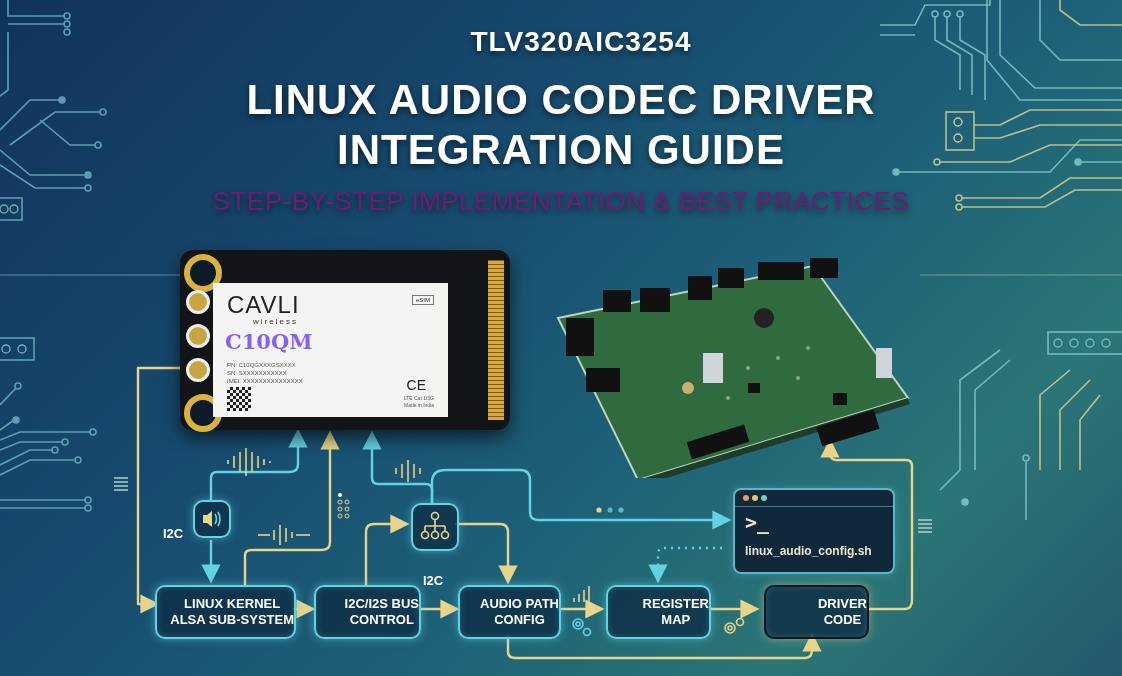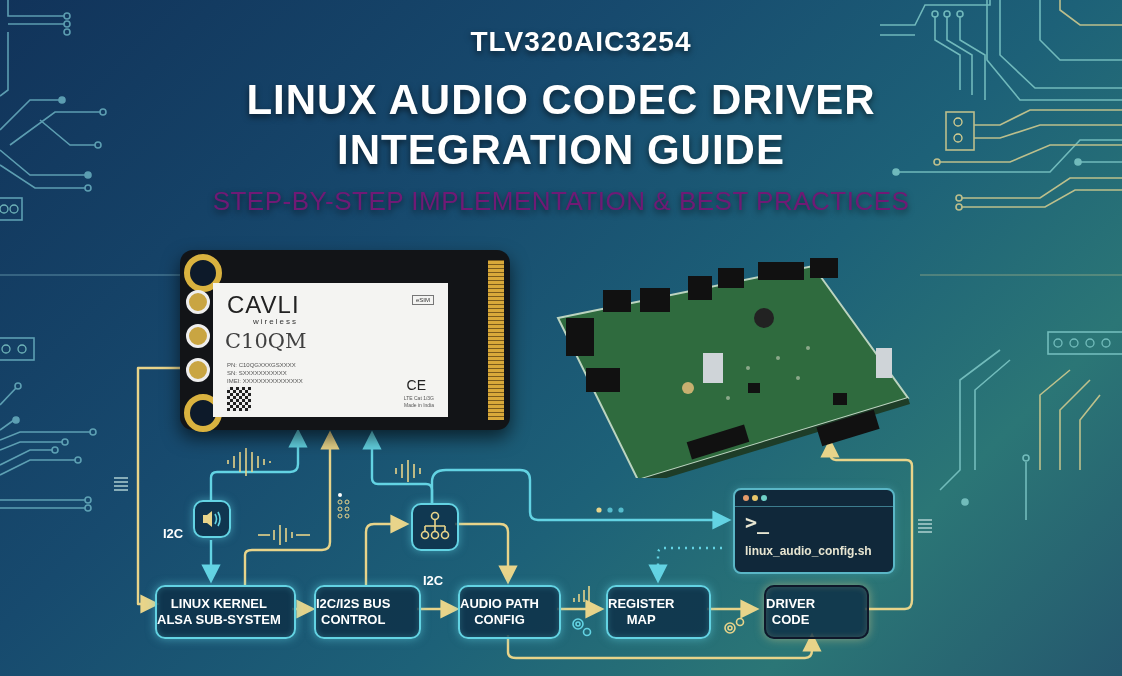--- a/index.html
+++ b/index.html
@@ -16,31 +16,31 @@
   
   .module{position:absolute;left:180px;top:250px;width:330px;height:180px;background:#121417;border-radius:13px;
     box-shadow:0 8px 18px rgba(0,0,0,0.6);}
   .module .label{position:absolute;left:33px;top:33px;width:235px;height:134px;background:#f4f4f2;}
   .module .edge{position:absolute;right:6px;top:10px;width:16px;height:160px;
     background:repeating-linear-gradient(0deg,#d9a93a 0 3px,#7a5b1c 3px 4px);}
   .hole{position:absolute;width:26px;height:26px;border-radius:50%;border:6px solid #d9b23f;background:#0d1a2a;}
   .ant{position:absolute;left:6px;width:18px;height:18px;border-radius:50%;background:#c9a542;border:3px solid #eee;}
   .cavli{position:absolute;left:14px;top:8px;font-size:24px;color:#222;letter-spacing:1px;}
   .wire{position:absolute;left:40px;top:34px;font-size:8px;color:#333;letter-spacing:2px;}
-  .model{position:absolute;left:12px;top:46px;font-size:21px;font-weight:normal;color:#404040;font-family:"DejaVu Serif",serif;}
+  .model{position:absolute;left:12px;top:46px;font-size:21px;font-weight:bold;color:#8b5cf6;font-family:"DejaVu Serif",serif;}
   .meta{position:absolute;left:14px;top:78px;font-size:6px;color:#555;line-height:8px;}
   .esim{position:absolute;right:14px;top:12px;font-size:6px;border:1px solid #777;padding:1px 3px;color:#333;}
   .qr{position:absolute;left:14px;top:104px;width:24px;height:24px;
     background:repeating-conic-gradient(#222 0 25%,#eee 0 50%) 0 0/6px 6px;}
   .ce{position:absolute;right:22px;top:94px;font-size:14px;color:#222;}
   .ltc{position:absolute;right:14px;top:112px;font-size:5px;color:#555;line-height:7px;text-align:right;}
   
   .board{position:absolute;left:548px;top:258px;width:380px;height:220px;}
   
-  .box{position:absolute;height:50px;border-radius:10px;display:flex;align-items:center;justify-content:flex-start;
+  .box{position:absolute;height:50px;border-radius:10px;display:flex;align-items:center;justify-content:flex-end;
     text-align:center;color:#fff;font-weight:bold;font-size:13px;line-height:16px;background:rgba(14,48,72,0.85);}
   .cyan{border:2px solid #63d3e3;box-shadow:0 0 10px rgba(99,211,227,0.55), inset 0 0 6px rgba(99,211,227,0.25);}
   .gold{border:2px solid #0f172a;box-shadow:0 0 10px rgba(232,212,138,0.5), inset 0 0 6px rgba(232,212,138,0.2);}
   .iconbox{position:absolute;border:2px solid #63d3e3;border-radius:10px;background:rgba(14,48,72,0.8);
     box-shadow:0 0 8px rgba(99,211,227,0.5);}
   .lbl{position:absolute;color:#fff;font-weight:bold;font-size:13px;margin-top:16px;}
   .term{position:absolute;left:733px;top:488px;width:158px;height:82px;border:2px solid #5ab6c6;border-radius:8px;
     background:#10283a;box-shadow:0 0 8px rgba(90,182,198,0.4);}
   .term .bar{height:16px;border-bottom:1px solid #3d7d8e;position:relative;}
   .dot{position:absolute;top:5px;width:6px;height:6px;border-radius:50%;}

